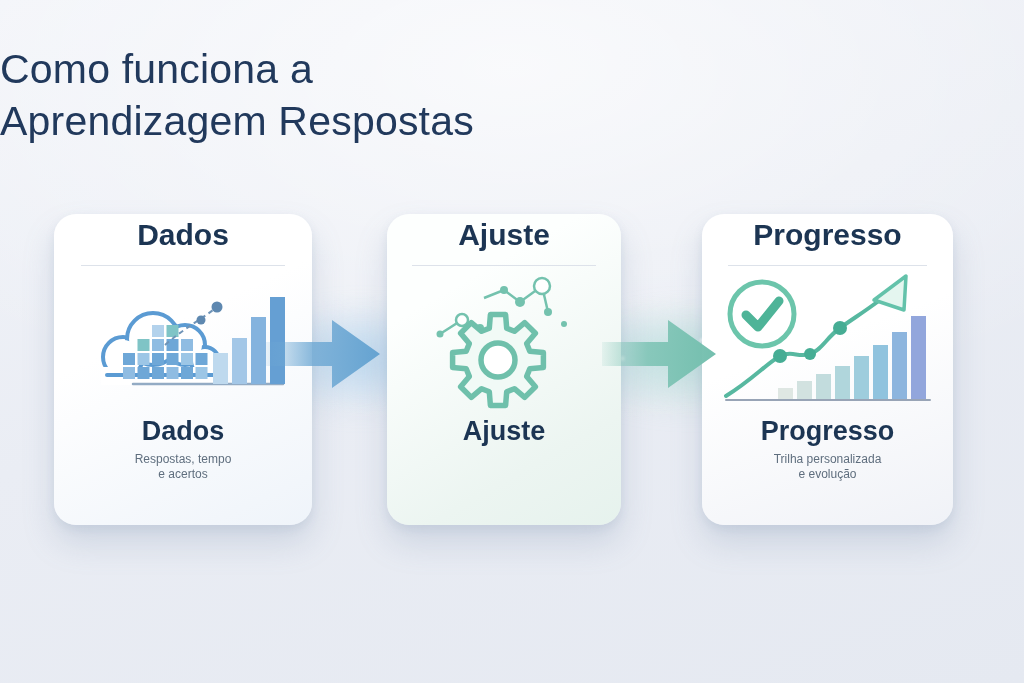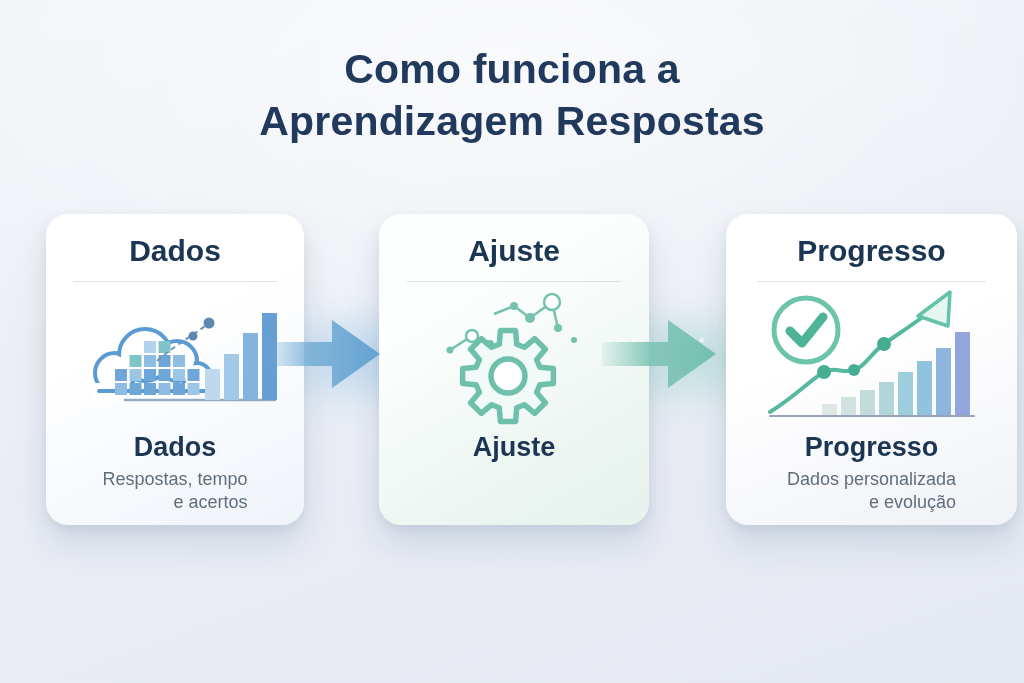--- a/index.html
+++ b/index.html
@@ -14,39 +14,39 @@
   
   .glow { position:absolute; pointer-events:none; filter:blur(10px); }
   .glow-band  { left:170px; top:308px; width:700px; height:96px; border-radius:50%;
                 background:radial-gradient(50% 50% at 50% 50%, rgba(205,226,242,.55), rgba(205,226,242,0)); }
   .glow-blue  { left:236px; top:300px; width:250px; height:118px; border-radius:50%;
                 background:radial-gradient(50% 50% at 50% 50%, rgba(168,206,235,.6), rgba(168,206,235,0)); }
   .glow-teal  { left:556px; top:300px; width:270px; height:118px; border-radius:50%;
                 background:radial-gradient(50% 50% at 50% 50%, rgba(163,216,203,.55), rgba(163,216,203,0)); }
   .sparkle { position:absolute; border-radius:50%; background:#ffffff; filter:blur(1px); opacity:.9; }
 
-  .title { position:absolute; top:44px; left:0; width:100%; text-align:center;
-           color:#21395c; font-weight:700; font-size:41px; line-height:1.26; letter-spacing:.2px; }
+  .title { position:absolute; top:44px; left:0; width:100%; text-align:left;
+           color:#21395c; font-weight:400; font-size:41px; line-height:1.26; letter-spacing:.2px; }
 
   .card { position:absolute; top:214px; height:311px; border-radius:22px;
-          display:flex; flex-direction:column; align-items:center; padding-top:20px;
+          display:flex; flex-direction:column; align-items:center; padding-top:4px;
           box-shadow:0 18px 32px rgba(110,130,165,.22), 0 4px 10px rgba(110,130,165,.12);
-          z-index:2; }
+          z-index:2;margin-left:8px; }
   .card-1 { left:46px;  width:258px;
             background:linear-gradient(155deg, #ffffff 38%, #eff4fa 100%); }
-  .card-2 { left:379px; width:270px;
+  .card-2 { left:379px; width:234px;
             background:linear-gradient(150deg, #fdfffe 25%, #ecf5f1 75%, #e6f2ed 100%); }
-  .card-3 { left:726px; width:291px;
+  .card-3 { left:694px; width:251px;
             background:linear-gradient(160deg, #ffffff 42%, #f0f2f7 100%); }
 
   .card h2 { font-size:30px; font-weight:700; color:#1c3553; margin-bottom:13px; }
   .divider { width:79%; height:1px; background:#dde2ea; }
   .icon-wrap { height:142px; width:100%; display:flex; align-items:center; justify-content:center; margin-top:4px; }
   .card h3 { font-size:27px; font-weight:700; color:#1c3553; margin:4px 0 5px; }
-  .desc { font-size:18px; line-height:1.25; color:#5f6e7e; text-align:right; white-space:pre-line; }
+  .desc { font-size:12px; line-height:1.25; color:#5f6e7e; text-align:center; white-space:pre-line; }
 
   .arrow { position:absolute; top:312px; z-index:3; }
   .arrow-1 { left:266px; }
   .arrow-2 { left:602px; }
 </style>
 </head>
 <body>
 
 <div class="stage">
 
@@ -195,17 +195,17 @@
         <circle cx="88" cy="82" r="6" fill="#46ad94"></circle>
         <circle cx="118" cy="56" r="7" fill="#46ad94"></circle>
 
         <path d="M152,28 L184,4 L182,38 Z" fill="#e4f6ef" stroke="#63c2aa" stroke-width="3.5" stroke-linejoin="round"></path>
 
         <circle cx="40" cy="42" r="32" fill="rgba(255,255,255,0.88)" stroke="#6cc5ab" stroke-width="5"></circle>
         <path d="M24,43 L36,55 L57,29" stroke="#4eb498" stroke-width="9" fill="none" stroke-linecap="round" stroke-linejoin="round"></path>
       </svg>
     </div>
     <h3>Progresso</h3>
-    <p class="desc">Dados personalizada
+    <p class="desc">Trilha personalizada
 e evolução</p>
   </section>
 
 </div>
 
 </body></html>

